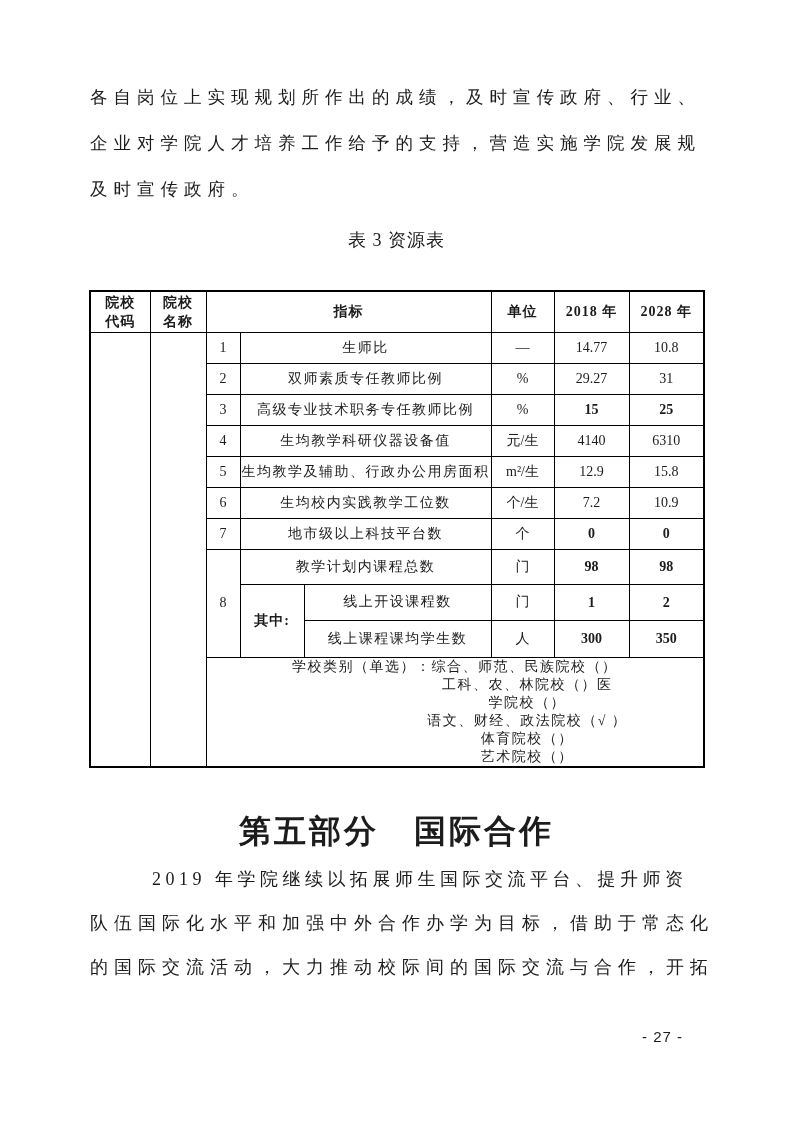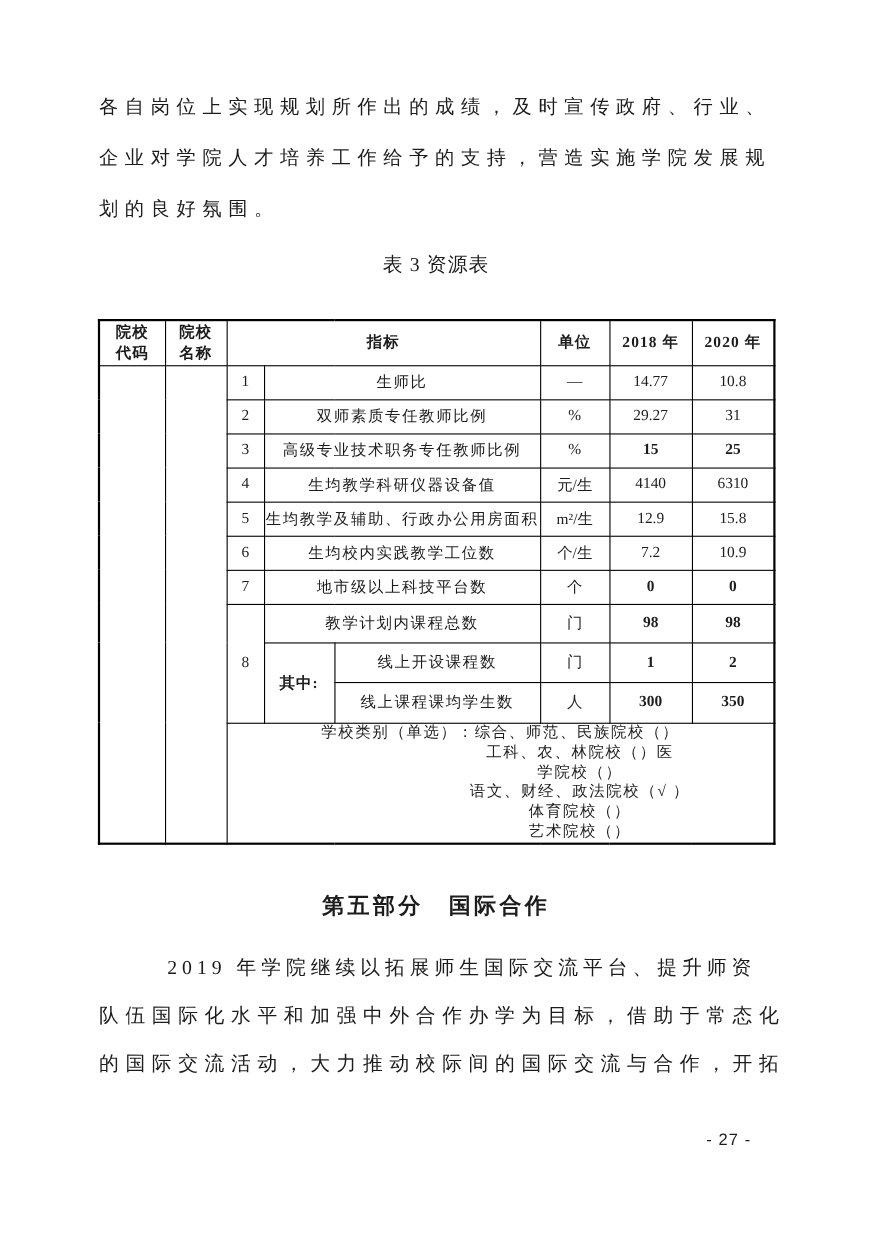--- a/index.html
+++ b/index.html
@@ -23,21 +23,21 @@
   .para2 .pline.indent { padding-left: 62px; letter-spacing: 4.5px; }
 
   .table-title {
     position: absolute; top: 228px; left: 0; width: 793px;
     text-align: center; font-size: 18px; font-weight: normal;
     letter-spacing: 1px;
   }
 
   .section-heading {
     position: absolute; top: 810px; left: 0; width: 793px;
-    text-align: center; font-size: 20px; font-weight: bold;
+    text-align: center; font-size: 32px; font-weight: bold;
     font-family: "Liberation Sans", "DejaVu Sans", sans-serif;
     letter-spacing: 3px;
   }
 
   
   table.res {
     position: absolute; left: 89px; top: 290px;
     width: 614px; border-collapse: collapse; table-layout: fixed;
     border: 2px solid #000;
   }
@@ -77,21 +77,21 @@
   }
 </style>
 </head>
 <body>
 
 <div class="page">
 
   <div class="para para1">
     <div class="pline">各自岗位上实现规划所作出的成绩，及时宣传政府、行业、</div>
     <div class="pline">企业对学院人才培养工作给予的支持，营造实施学院发展规</div>
-    <div class="pline">划的良好氛围。</div>
+    <div class="pline">及时宣传政府。</div>
   </div>
 
   <div class="table-title">表 3  资源表</div>
 
   <table class="res">
     <colgroup>
       <col style="width:60px">
         <col style="width:56px">
         <col style="width:34px">
       <col style="width:64px">
@@ -106,21 +106,21 @@
         <div>院校</div>
         <div>代码</div>
       </td>
       <td class="th">
         <div>院校</div>
         <div>名称</div>
       </td>
       <td class="th" colspan="3">指标</td>
       <td class="th">单位</td>
       <td class="th">2018 年</td>
-      <td class="th">2020 年</td>
+      <td class="th">2028 年</td>
     </tr>
 
     <tr class="r">
       <td rowspan="11"></td>
       <td rowspan="11"></td>
       <td>1</td>
       <td class="name" colspan="2">生师比</td>
       <td>—</td>
       <td>14.77</td>
       <td>10.8</td>

